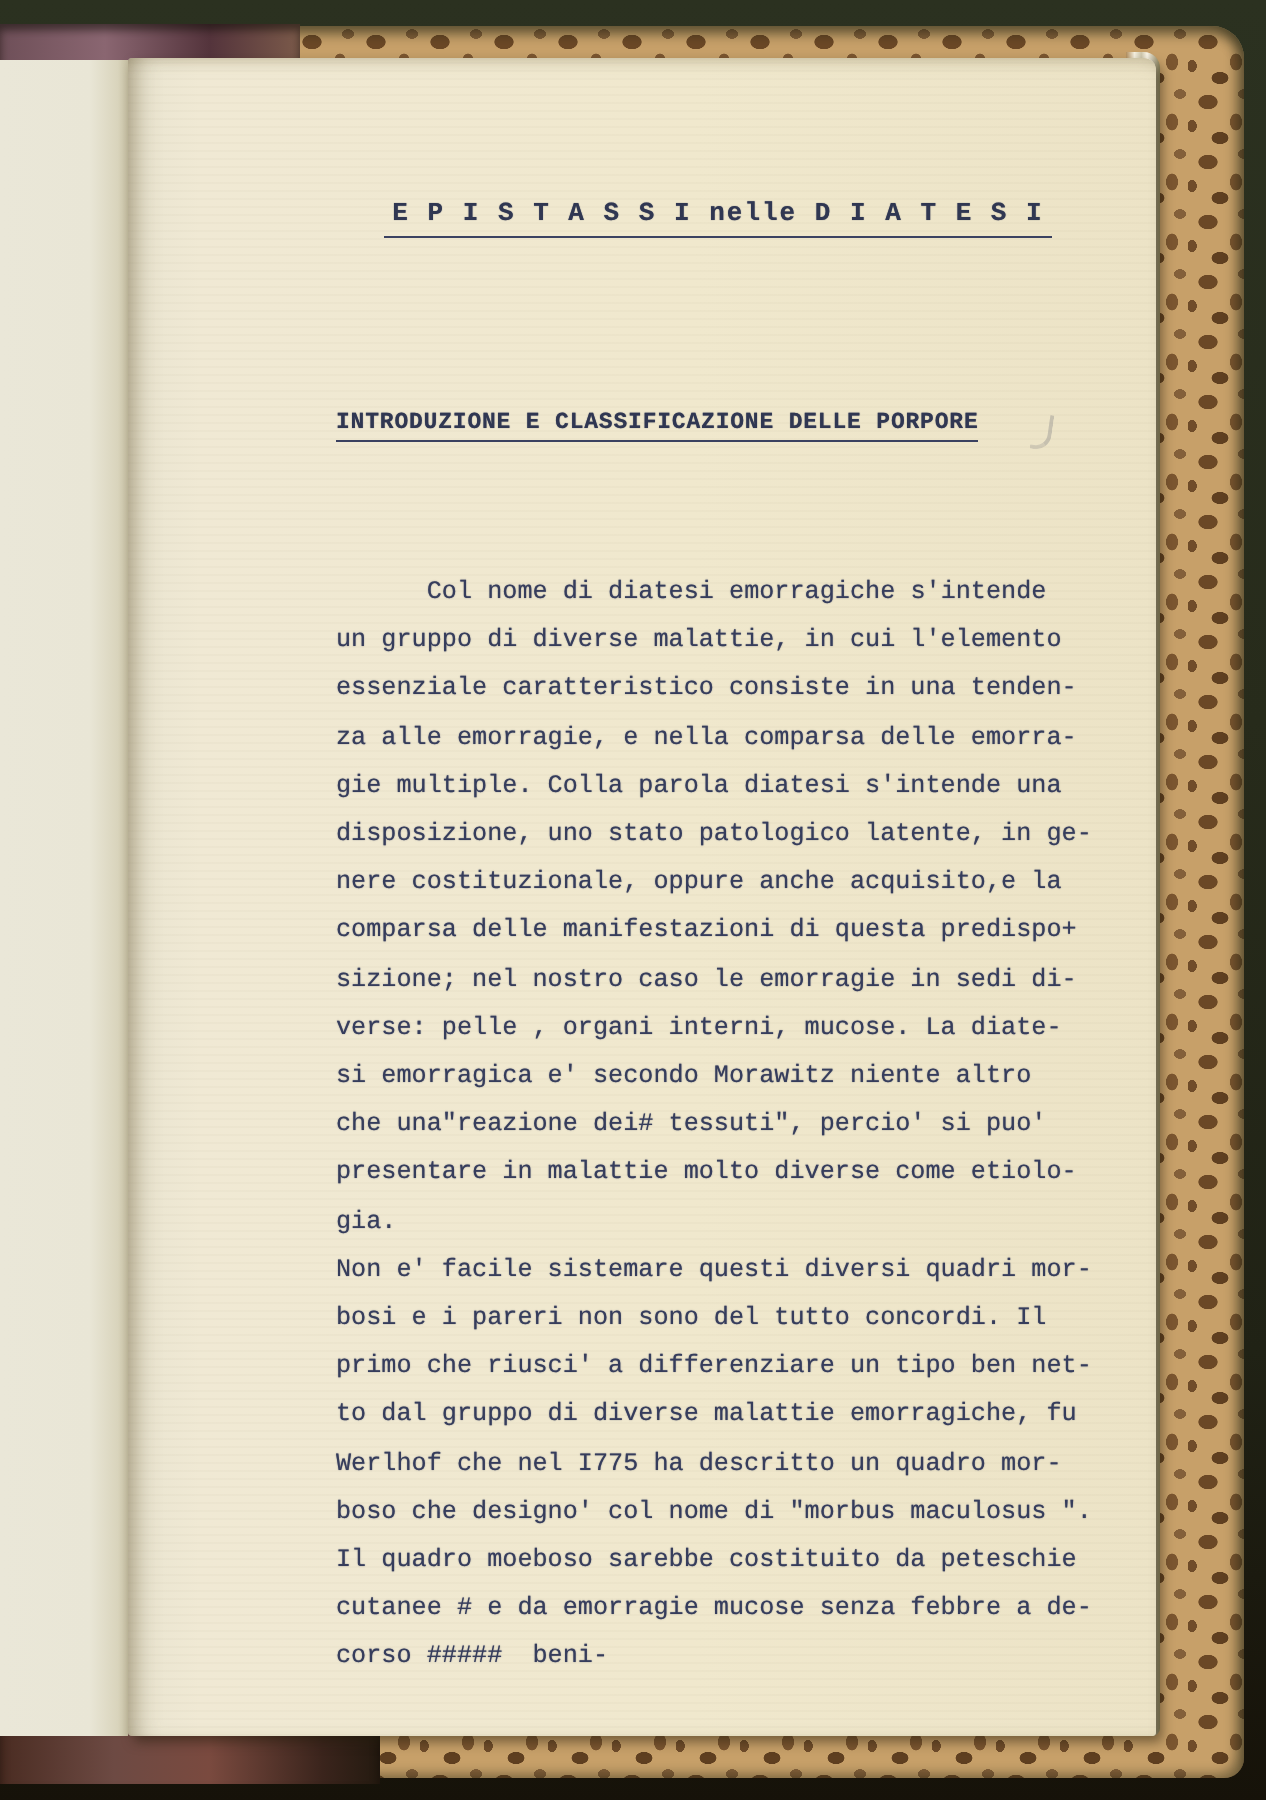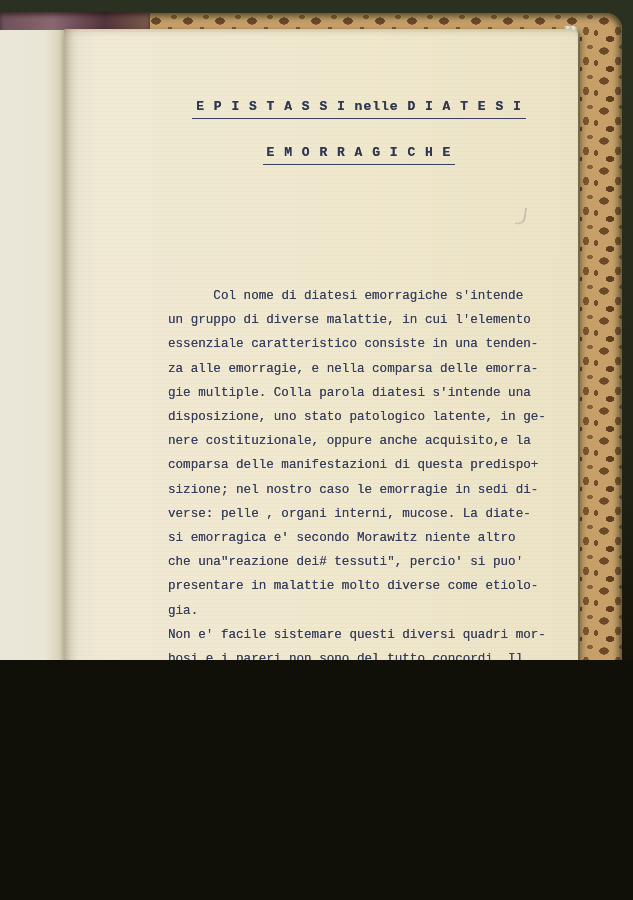--- a/index.html
+++ b/index.html
@@ -1,17 +1,17 @@
 <!DOCTYPE html>
 <html><head>
 <meta charset="utf-8">
 <style>
   html,body{margin:0;padding:0;background:#101008;}
   .photo{
-    position:relative;width:633px;height:660px;overflow:hidden;
+    position:relative;width:633px;height:900px;overflow:hidden;
     font-family:"Liberation Mono","DejaVu Sans Mono",monospace;
     background:linear-gradient(180deg,#2b3120 0,#272b1b 40%,#202215 75%,#161209 100%);
   }
   
   .cover{
     position:absolute;left:-14px;top:13px;width:636px;height:876px;
     background-color:#c7a069;
     background-image:
       radial-gradient(ellipse 8px 6px at 10px 8px,#6b4826 58%,rgba(0,0,0,0) 62%),
       radial-gradient(ellipse 5px 7px at 24px 18px,#7b5630 58%,rgba(0,0,0,0) 62%),
@@ -92,23 +92,23 @@
   <div class="cover"></div>
   <div class="spine-top"></div>
   <div class="leather-bottom"></div>
   <div class="page-stack"></div>
   <div class="left-page"></div>
 
   <div class="page">
     <div class="titles">
       <div class="title-line"><span class="ul">E P I S T A S S I  nelle  D I A T E S I</span></div>
       <div class="title-gap"></div>
-      <div class="title-line"><span class="ul">E M O R R A G I C H E</span></div>
     </div>
 
+    <div class="heading"><span class="ul">INTRODUZIONE E CLASSIFICAZIONE DELLE PORPORE</span></div>
 
     <div class="pencil-mark"></div>
 
     <div class="body-text">      Col nome di diatesi emorragiche s'intende
 un gruppo di diverse malattie, in cui l'elemento
 essenziale caratteristico consiste in una tenden-
 za alle emorragie, e nella comparsa delle emorra-
 gie multiple. Colla parola diatesi s'intende una
 disposizione, uno stato patologico latente, in ge-
 nere costituzionale, oppure anche acquisito,e la

